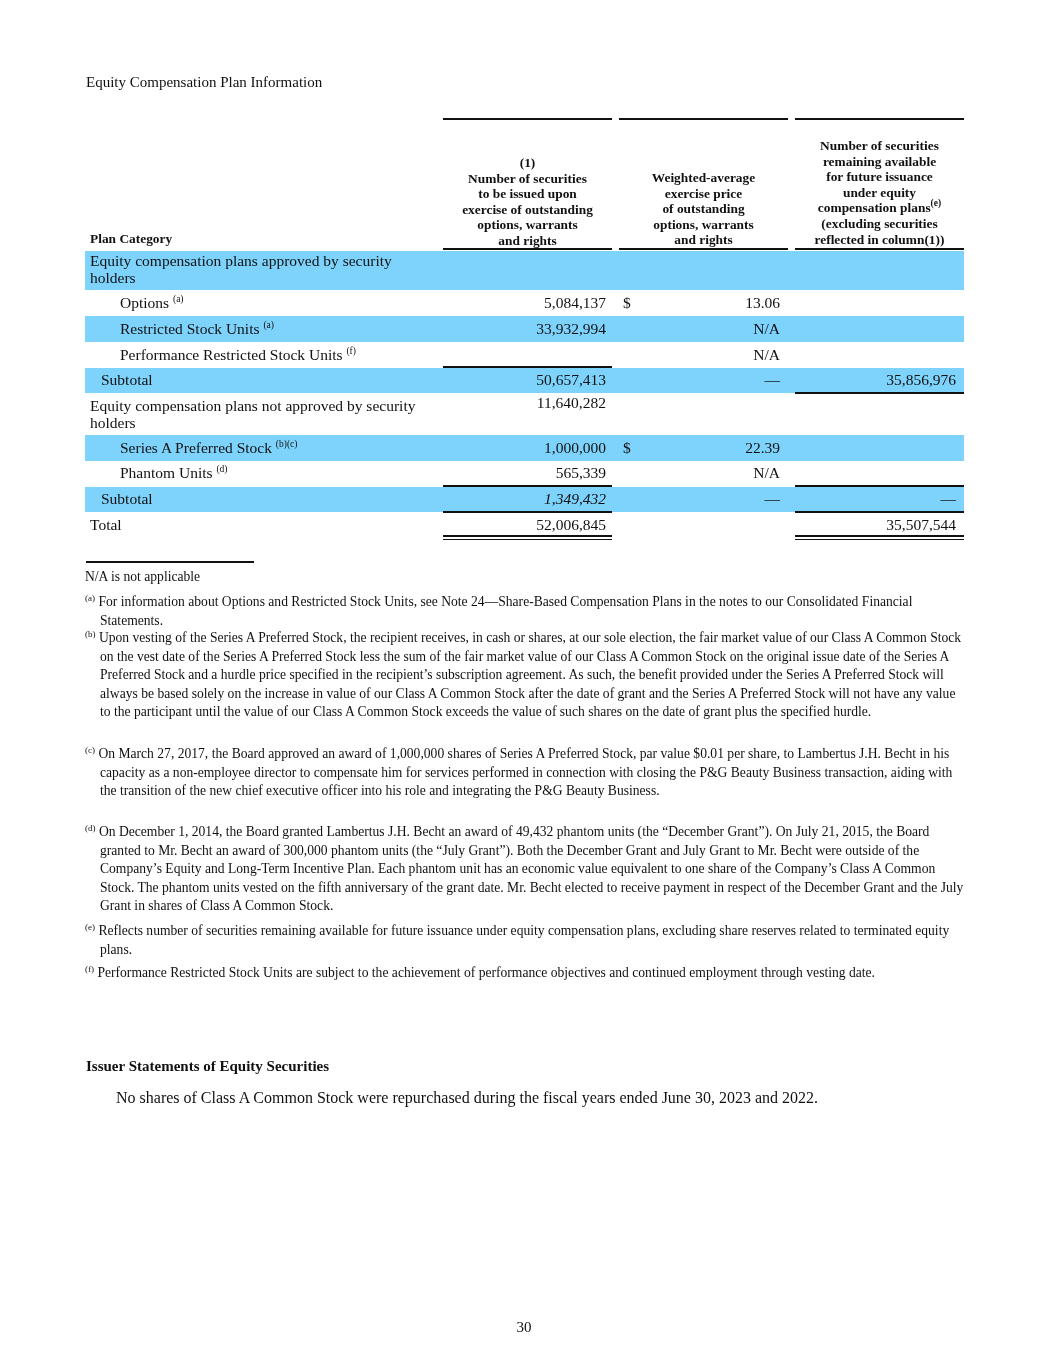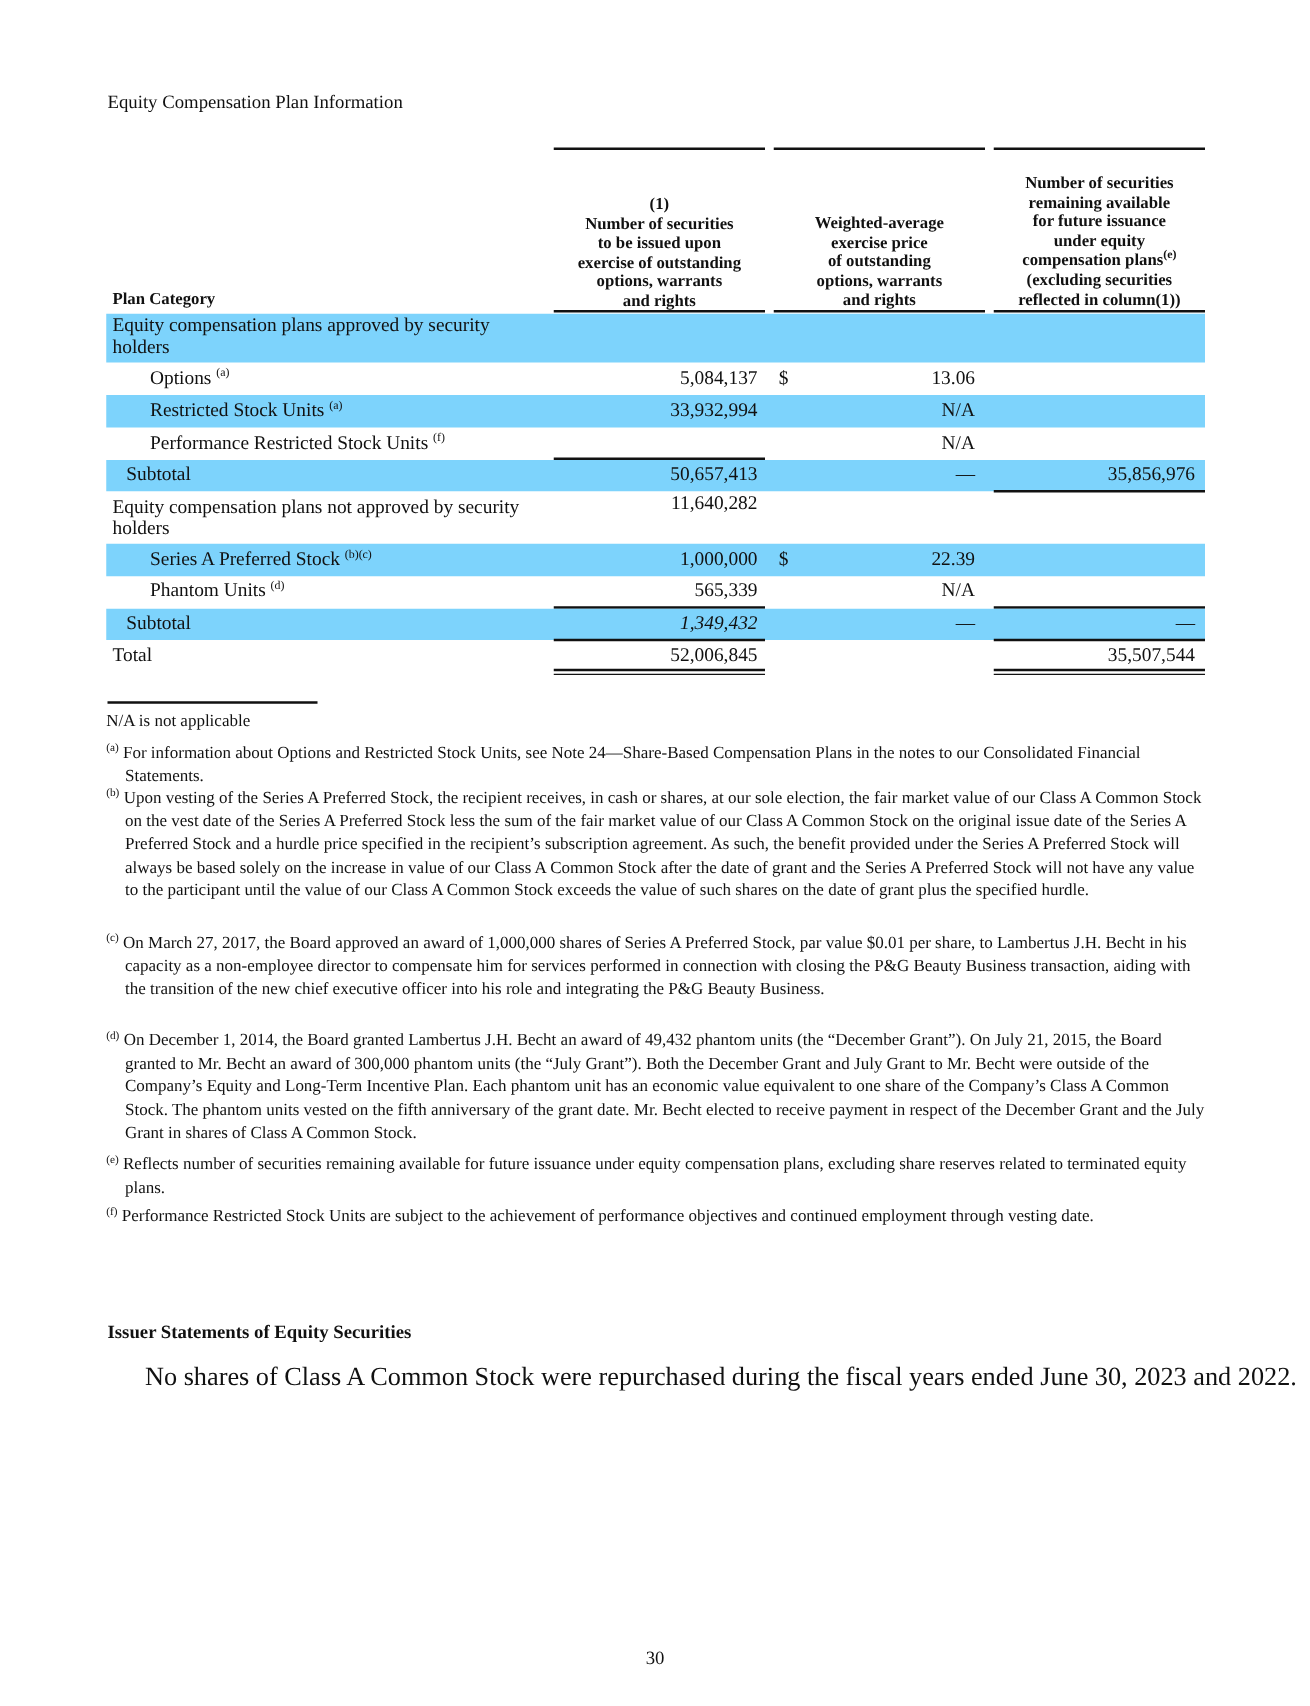--- a/index.html
+++ b/index.html
@@ -34,21 +34,21 @@
   .rule { position: absolute; height: 1.5px; background: #111; }
   .col1 { left: 443px; width: 169px; }
   .col2 { left: 619px; width: 169px; }
   .col3 { left: 795px; width: 169px; }
   
   .fn-rule { position: absolute; left: 86px; top: 561px; width: 168px; height: 1.5px; background: #111; }
   .fn { position: absolute; left: 85px; width: 880px; font-size: 13.6px; line-height: 18.5px; }
   .fn .txt { display: block; padding-left: 15px; text-indent: -15px; }
   .fn .mark { font-size: 9px; vertical-align: 5px; line-height: 0; }
   .sec-title { position: absolute; left: 86px; top: 1058px; font-weight: bold; font-size: 15px; }
-  .sec-text { position: absolute; left: 116px; top: 1089px; font-size: 21px; }
+  .sec-text { position: absolute; left: 116px; top: 1089px; font-size: 16px; }
   .page-num { position: absolute; left: 0; width: 1048px; top: 1319px; text-align: center; font-size: 15px; }
 </style>
 </head>
 <body>
 
 <div class="title">Equity Compensation Plan Information</div>
 
 <div class="hdr-rule col1"></div>
 <div class="hdr-rule col2"></div>
 <div class="hdr-rule col3"></div>

